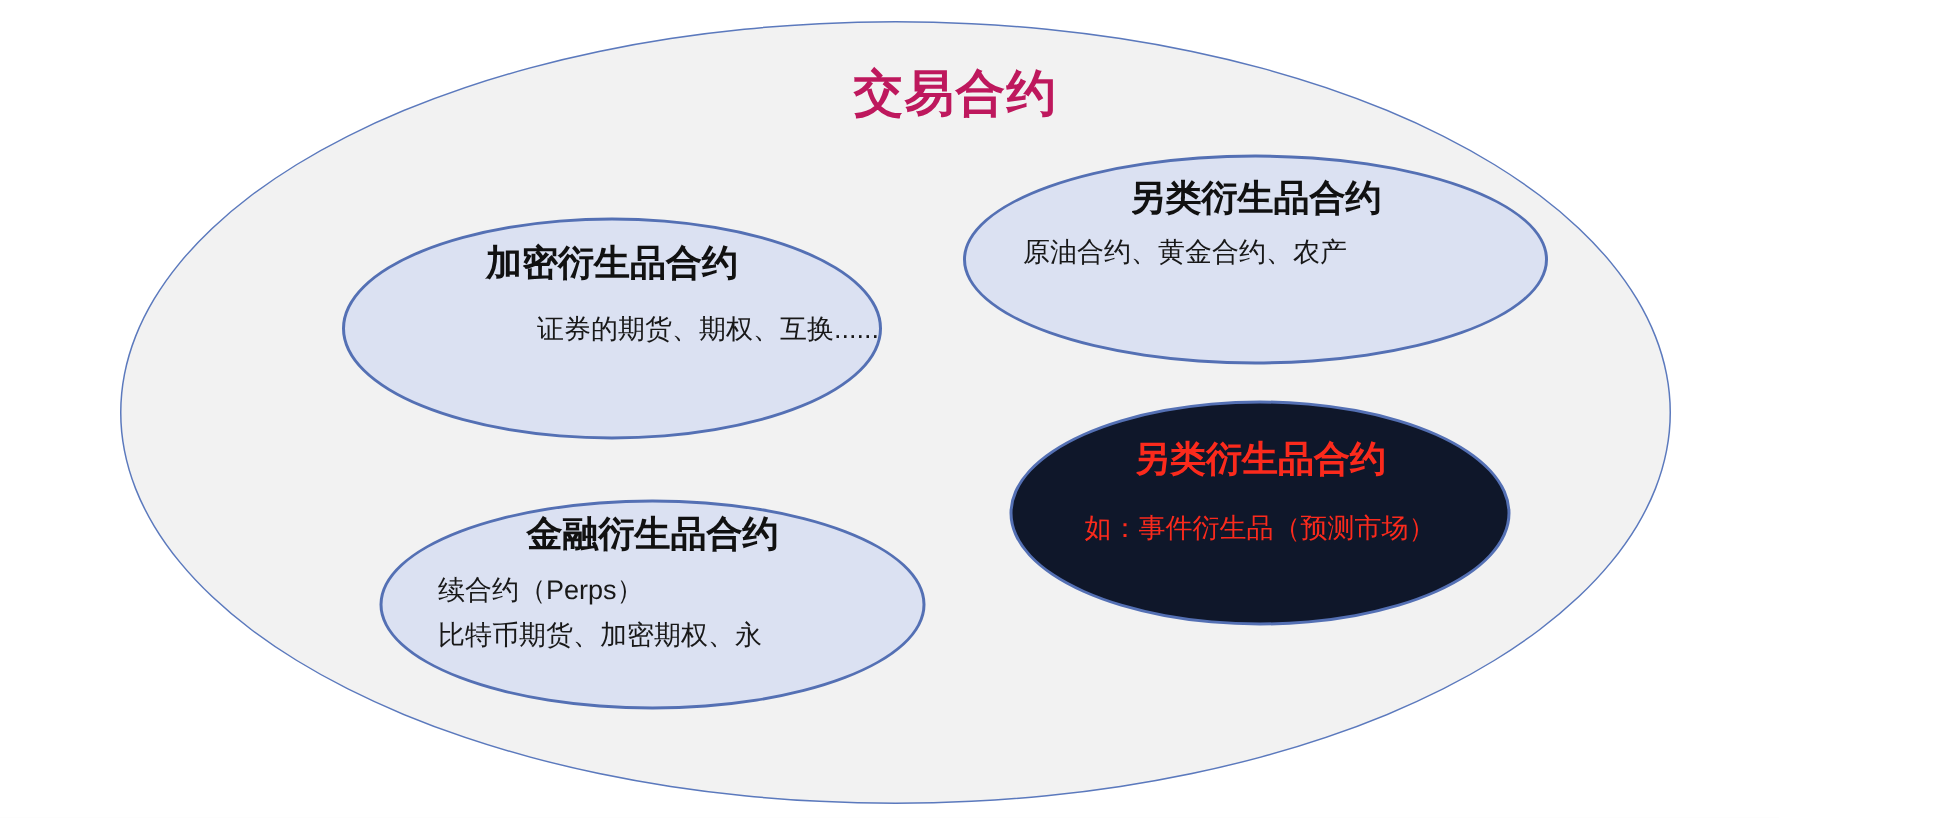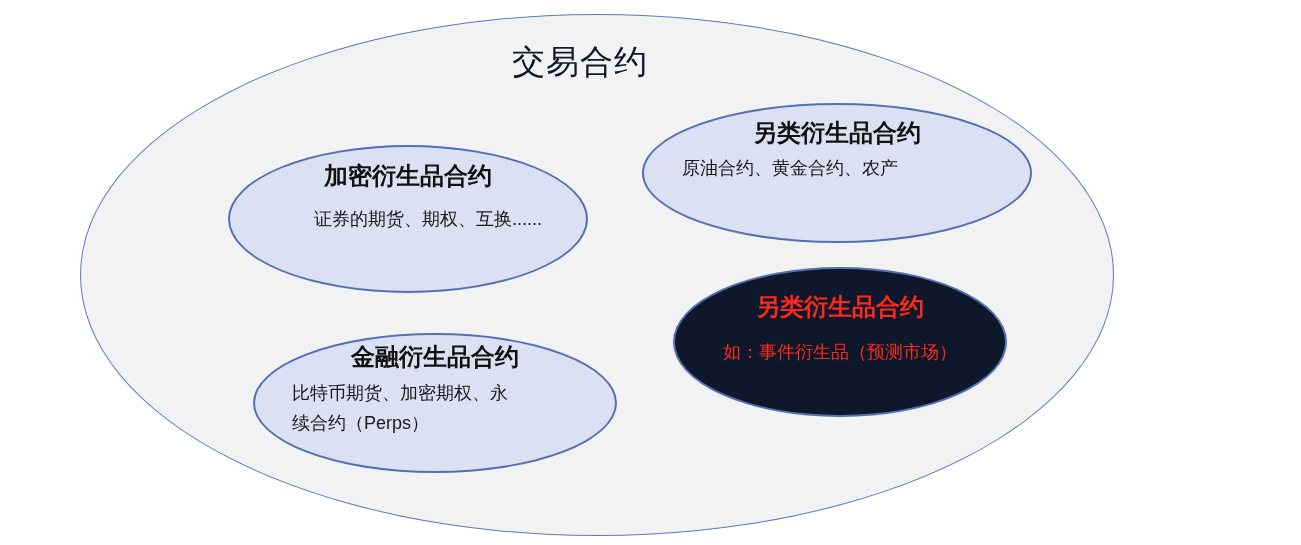--- a/index.html
+++ b/index.html
@@ -22,24 +22,24 @@
     width: 1034px;
     height: 522px;
     background: #f2f2f2;
     border: 1.5px solid #5b79bd;
   }
   .diagram-title {
     position: absolute;
     left: 455px;
     top: 40px;
     width: 250px;
-    text-align: center;
+    text-align: right;
     font-size: 33px;
-    font-weight: normal;
-    color: #0f172a;
+    font-weight: bold;
+    color: #be185d;
     letter-spacing: 1px;
   }
   .node {
     background: #dbe1f2;
     border: 2px solid #5470b4;
   }
   .node-financial   { left: 228px; top: 145px; width: 360px; height: 148px; }
   .node-commodity   { left: 642px; top: 103px; width: 390px; height: 140px; }
   .node-crypto      { left: 253px; top: 333px; width: 364px; height: 140px; }
   .node-alternative { left: 673px; top: 267px; width: 334px; height: 150px; background: #0f172a; }
@@ -53,21 +53,21 @@
     color: #111111;
     line-height: 26px;
   }
   .node-body {
     position: absolute;
     font-size: 18px;
     color: #181818;
     line-height: 30px;
   }
   .node-financial .node-title   { top: 16px; }
-  .node-financial .node-body    { top: 57px; left: 0; width: 100%; text-align: center; padding-left: 20px; }
+  .node-financial .node-body    { top: 57px; left: 0; width: 100%; text-align: right; }
   .node-commodity .node-title   { top: 15px; }
   .node-commodity .node-body    { top: 48px; left: 38px; width: 310px; text-align: left; }
   .node-crypto .node-title      { top: 9px; }
   .node-crypto .node-body       { top: 43px; left: 37px; width: 315px; text-align: left; }
   .node-alternative .node-title { top: 25px; color: #fb2a1c; }
   .node-alternative .node-body  { top: 68px; left: 0; width: 100%; text-align: center; color: #fb2a1c; }
 </style>
 </head>
 <body>
 
@@ -87,22 +87,22 @@
   <div class="ellipse node node-commodity">
     <div class="node-title">另类衍生品合约</div>
     <div class="node-body">
       <div>原油合约、黄金合约、农产</div>
     </div>
   </div>
 
   <div class="ellipse node node-crypto">
     <div class="node-title">金融衍生品合约</div>
     <div class="node-body">
+      <div>续合约（Perps）</div>
       <div>比特币期货、加密期权、永</div>
-      <div>续合约（Perps）</div>
     </div>
   </div>
 
   <div class="ellipse node node-alternative">
     <div class="node-title">另类衍生品合约</div>
     <div class="node-body">
       <div>如：事件衍生品（预测市场）</div>
     </div>
   </div>
 

